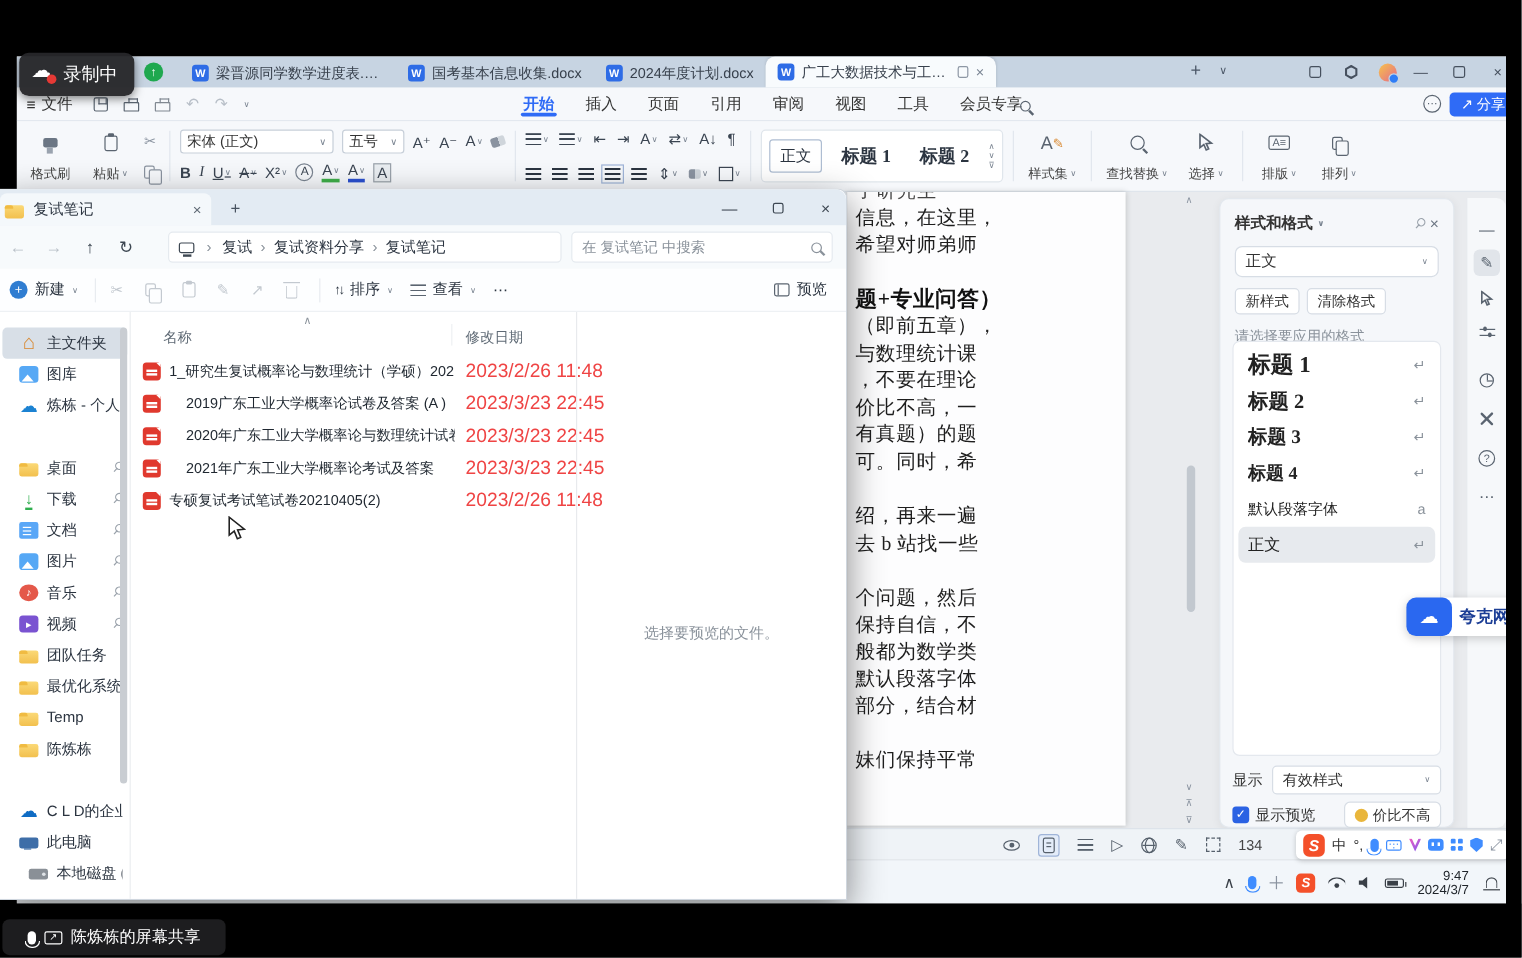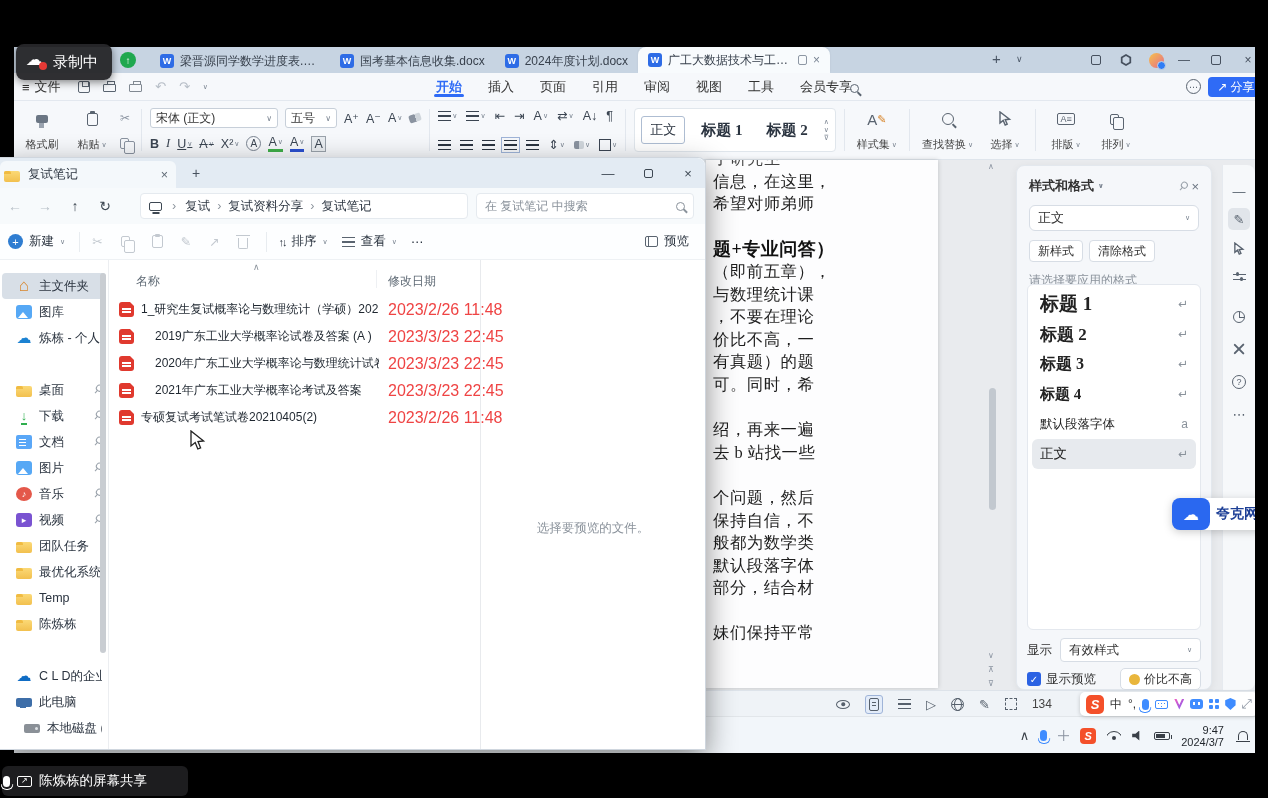--- a/index.html
+++ b/index.html
@@ -293,21 +293,21 @@
 .recpill{position:absolute;left:16px;top:44px;width:96px;height:36px;background:rgba(38,38,42,.96);border-radius:8px;z-index:70;
  display:flex;align-items:center;gap:7px;padding:0 10px;box-shadow:0 2px 8px rgba(0,0,0,.5)}
 .reccloud{position:relative;width:20px;height:14px}
 .reccloud::before{content:"\2601";color:#fff;font-size:17px;position:absolute;left:0;top:-6px}
 .reccloud::after{content:"";position:absolute;right:-1px;bottom:-1px;width:8px;height:8px;border-radius:50%;background:#e53935}
 .rectext{color:#fff;font-size:15px;white-space:nowrap}
 
 
 .bottombar{position:absolute;left:0;top:753px;width:100%;height:45px;background:#000;z-index:50}
 .sharepill{position:absolute;left:2px;top:13px;width:186px;height:30px;background:#1d1d1f;border-radius:6px;
- display:flex;align-items:center;gap:7px;padding:0 1px;color:#fff}
+ display:flex;align-items:center;gap:7px;padding:0 21px;color:#fff}
 .sharepill .banner{font-size:13.5px;white-space:nowrap}
 .scrshare{width:15px;height:11px;border:1.4px solid #fff;border-radius:2px;position:relative}
 .scrshare::before{content:"\2197";position:absolute;left:3px;top:-1px;font-size:8px;color:#fff}
 </style>
 </head>
 <body>
 
 <div id="screen">
 
   <div class="tabbar">

